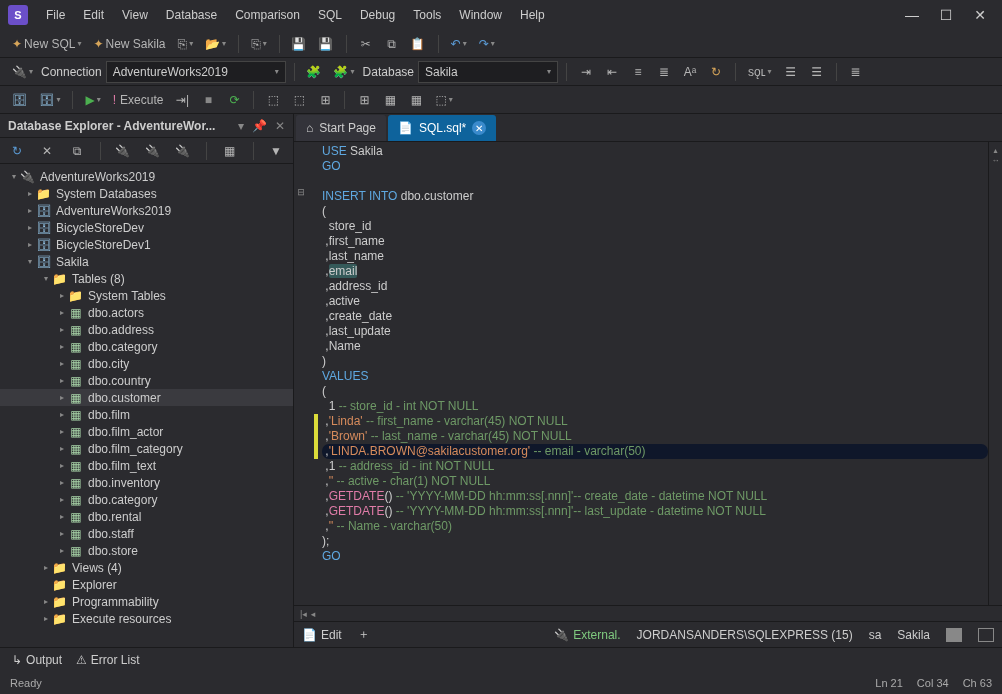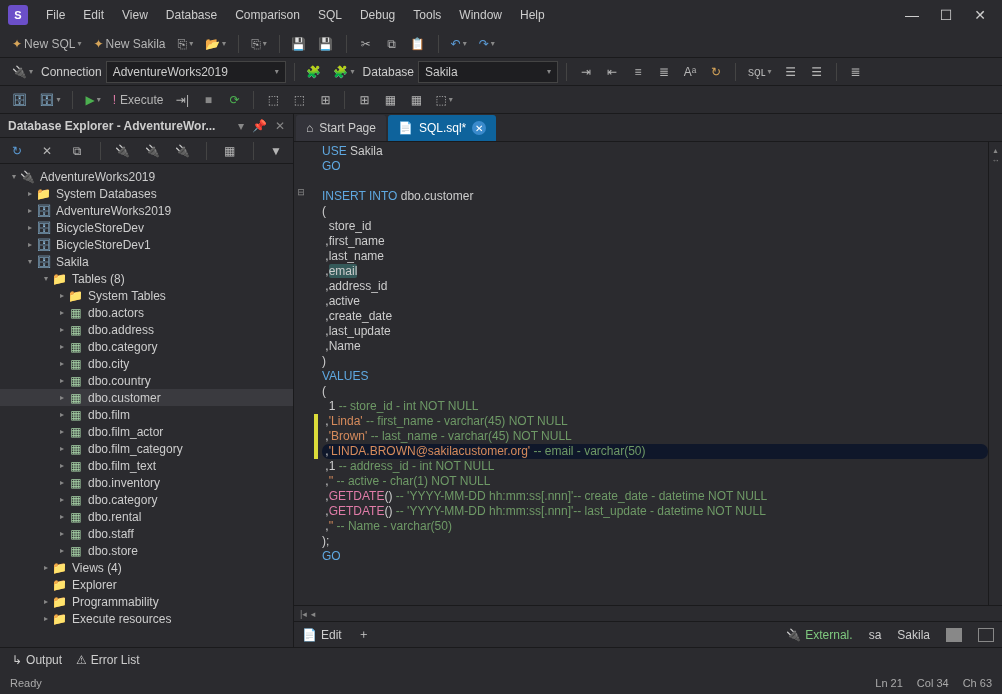--- a/index.html
+++ b/index.html
@@ -393,20 +393,21 @@
     </div>
     <div class="hscroll">
       <span style="margin-left:6px;color:#888;font-size:9px">|◂</span>
       <span style="margin-left:4px;color:#888;font-size:9px">◂</span>
     </div>
     <div class="ed-status">
       <div class="st-item">📄 <span>Edit</span></div>
       <div class="st-item">＋</div>
       <div class="spacer"></div>
       <div class="st-item" style="color:#7fc97f">🔌 <span>External.</span></div>
+      <div class="st-item">JORDANSANDERS\SQLEXPRESS (15)</div>
       <div class="st-item">sa</div>
       <div class="st-item">Sakila</div>
       <div class="mode-sq filled"></div>
       <div class="mode-sq"></div>
     </div>
   </div>
 </div>
 
 <div class="bottom-tabs">
   <div class="btab">↳ <span>Output</span></div>

